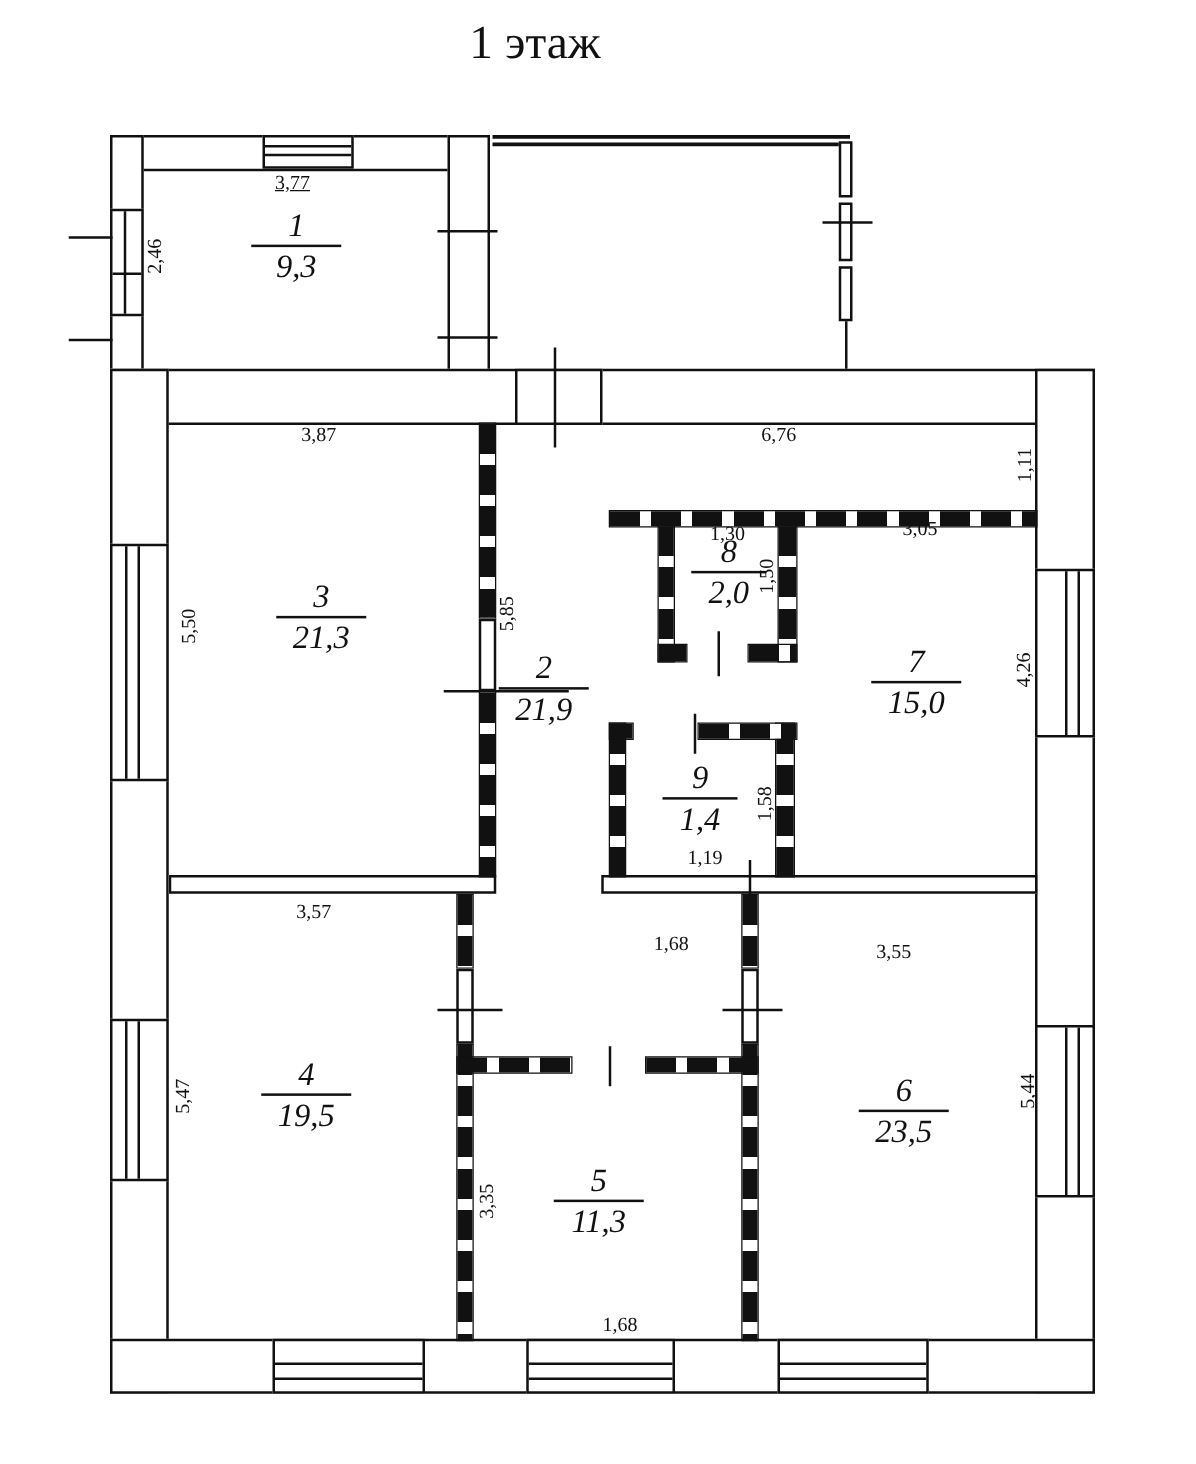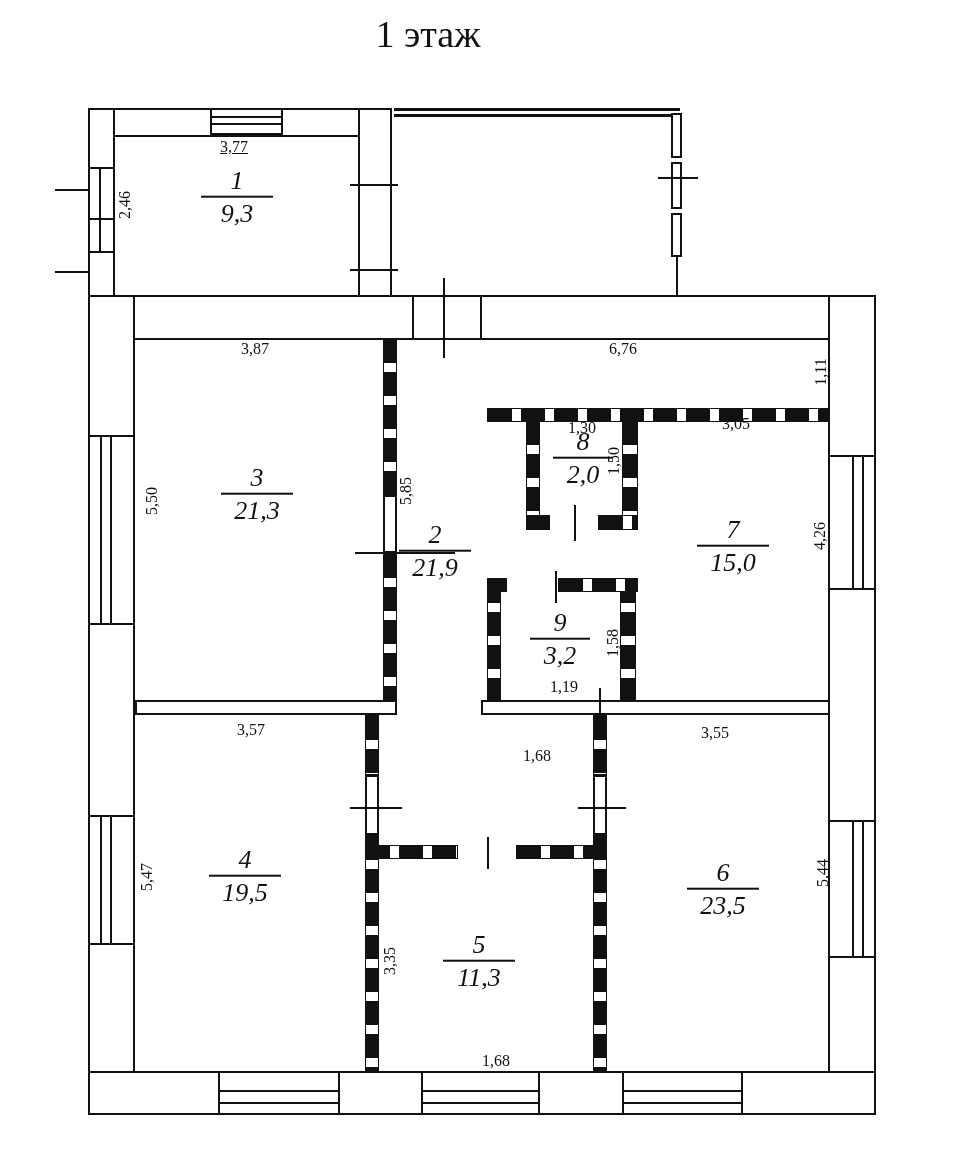--- a/index.html
+++ b/index.html
@@ -163,37 +163,37 @@
   <div class="room-label" style="left:733px;top:546px;">
     <span class="room-num">7</span>
     <div class="room-area">15,0</div>
   </div>
   <div class="room-label" style="left:583px;top:458px;">
     <span class="room-num" style="min-width:52px;">8</span>
     <div class="room-area">2,0</div>
   </div>
   <div class="room-label" style="left:560px;top:639px;">
     <span class="room-num" style="min-width:52px;">9</span>
-    <div class="room-area">3,2</div>
+    <div class="room-area">1,4</div>
   </div>
 
   <div class="dim" style="left:234px;top:147px;text-decoration:underline;">3,77</div>
   <div class="dim v" style="left:125px;top:205px;">2,46</div>
   <div class="dim" style="left:255px;top:349px;">3,87</div>
   <div class="dim v" style="left:152px;top:501px;">5,50</div>
   <div class="dim v" style="left:406px;top:491px;">5,85</div>
   <div class="dim" style="left:623px;top:349px;">6,76</div>
   <div class="dim v" style="left:821px;top:372px;">1,11</div>
   <div class="dim" style="left:736px;top:424px;">3,05</div>
   <div class="dim v" style="left:820px;top:536px;">4,26</div>
   <div class="dim" style="left:582px;top:428px;">1,30</div>
   <div class="dim v" style="left:614px;top:461px;">1,50</div>
   <div class="dim" style="left:564px;top:687px;">1,19</div>
   <div class="dim v" style="left:613px;top:643px;">1,58</div>
   <div class="dim" style="left:251px;top:730px;">3,57</div>
   <div class="dim v" style="left:147px;top:877px;">5,47</div>
   <div class="dim" style="left:537px;top:756px;">1,68</div>
-  <div class="dim" style="left:715px;top:733px;">3,55</div>
+  <div class="dim" style="left:715px;top:762px;">3,55</div>
   <div class="dim v" style="left:823px;top:873px;">5,44</div>
   <div class="dim v" style="left:390px;top:961px;">3,35</div>
   <div class="dim" style="left:496px;top:1061px;">1,68</div>
 
 </div>
 
 </body></html>

